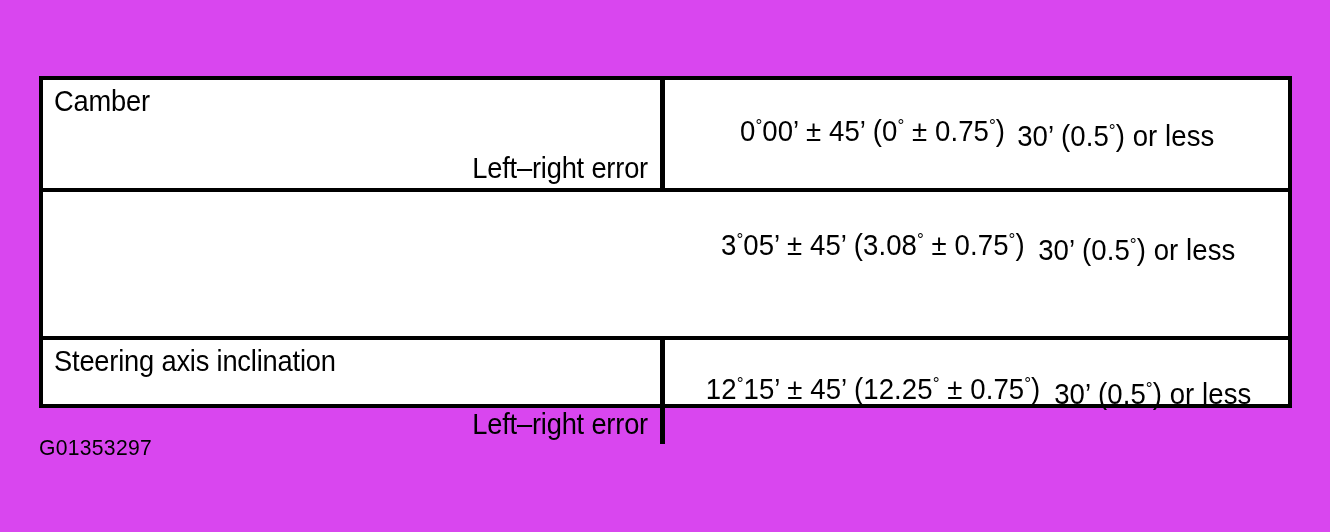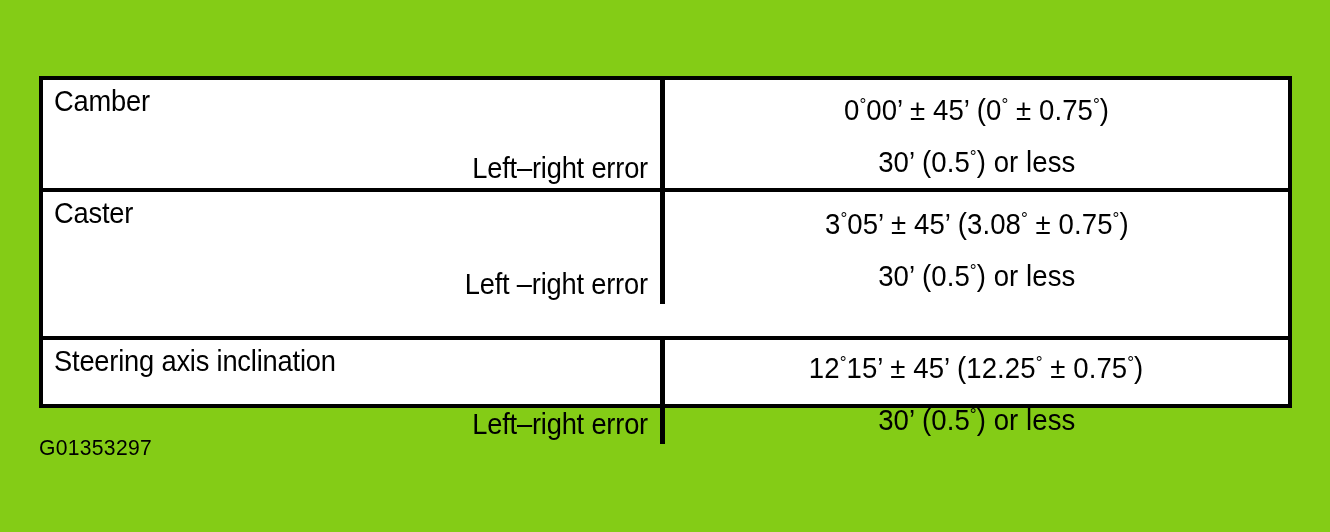--- a/index.html
+++ b/index.html
@@ -16,21 +16,21 @@
     color: #000000;
     overflow: hidden;
   }
 
   #page {
     position: absolute;
     left: 0;
     top: 0;
     width: 1330px;
     height: 532px;
-    background: #84cc16;
+    background: #d946ef;
   }
 
   
   .spec-table {
     position: absolute;
     left: 39px;
     top: 76px;
     width: 1253px;          
     height: 332px;          
     box-sizing: border-box;
@@ -85,21 +85,21 @@
 
   
   .cell-value {
     position: absolute;
     left: 622px;
     top: 0;
     bottom: 0;
     right: 0;
     box-sizing: border-box;
     display: flex;
-    flex-direction: column;
+    flex-direction: row;
     align-items: center;
     justify-content: center;
   }
   .value-line {
     font-size: 29px;
     line-height: 37px;
     letter-spacing: 0.1px;
     white-space: nowrap;
     text-align: center;
     transform: scaleX(0.95);
@@ -137,24 +137,20 @@
         <div class="name-primary">Camber</div>
         <div class="name-secondary">Left–right error</div>
       </div>
       <div class="cell-value">
         <div class="value-line line1">0<span class="deg">°</span>00’ ± 45’ (0<span class="deg">°</span> ± 0.75<span class="deg">°</span>)</div>
         <div class="value-line line2">30’ (0.5<span class="deg">°</span>) or less</div>
       </div>
     </div>
 
     <div class="spec-row r1">
-      <div class="cell-name">
-        <div class="name-primary">Caster</div>
-        <div class="name-secondary">Left –right error</div>
-      </div>
       <div class="cell-value">
         <div class="value-line line1">3<span class="deg">°</span>05’ ± 45’ (3.08<span class="deg">°</span> ± 0.75<span class="deg">°</span>)</div>
         <div class="value-line line2">30’ (0.5<span class="deg">°</span>) or less</div>
       </div>
     </div>
 
     <div class="spec-row r2">
       <div class="cell-name">
         <div class="name-primary">Steering axis inclination</div>
         <div class="name-secondary">Left–right error</div>

